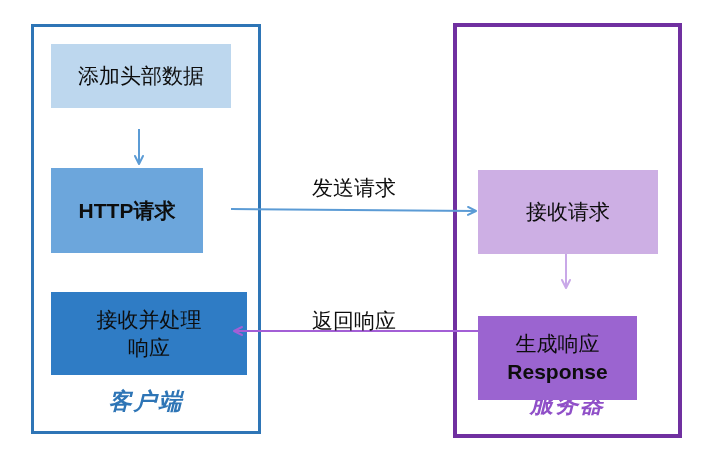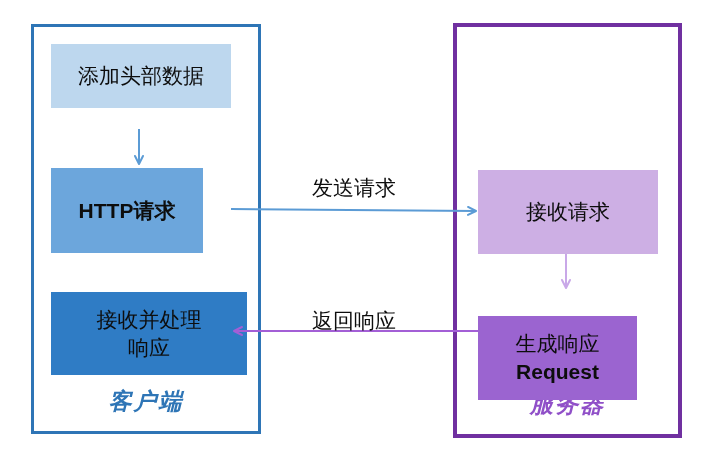--- a/index.html
+++ b/index.html
@@ -104,21 +104,21 @@
     <div>接收并处理</div>
     <div>响应</div>
   </div>
 
   <div class="box box-receive-request">
     <div>接收请求</div>
   </div>
 
   <div class="box box-generate-response">
     <div>生成响应</div>
-    <div class="bold">Request</div>
+    <div class="bold">Response</div>
   </div>
 
   <svg class="arrow-svg" viewBox="0 0 719 464" xmlns="http://www.w3.org/2000/svg">
     <defs>
       <marker id="head-blue" markerUnits="userSpaceOnUse" markerWidth="14" markerHeight="14" refX="11" refY="7" orient="auto">
         <path d="M3,3 L11,7 L3,11" fill="none" stroke="var(--arrow-blue, #5B9BD5)" stroke-width="2" stroke-linecap="round" stroke-linejoin="round"></path>
       </marker>
       <marker id="head-purple" markerUnits="userSpaceOnUse" markerWidth="14" markerHeight="14" refX="11" refY="7" orient="auto">
         <path d="M3,3 L11,7 L3,11" fill="none" stroke="var(--arrow-purple, #A35FD6)" stroke-width="2" stroke-linecap="round" stroke-linejoin="round"></path>
       </marker>

